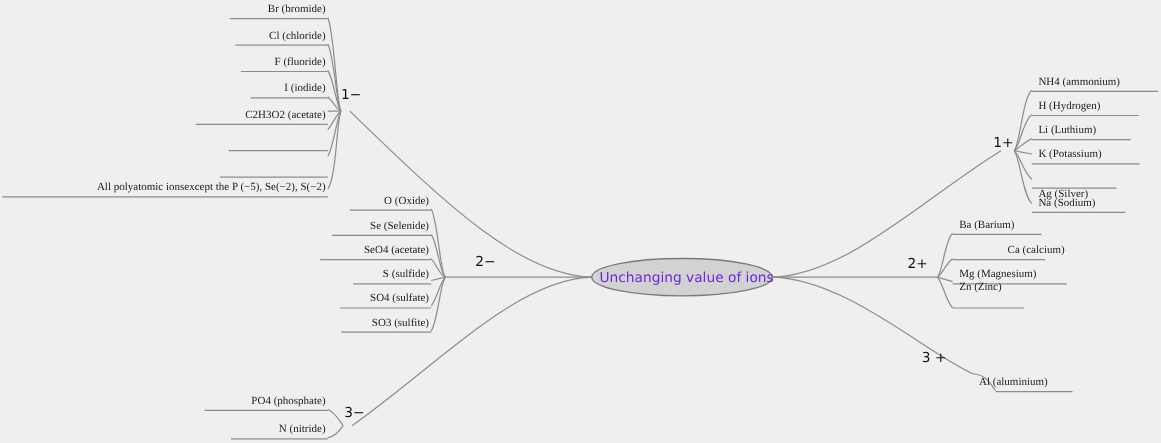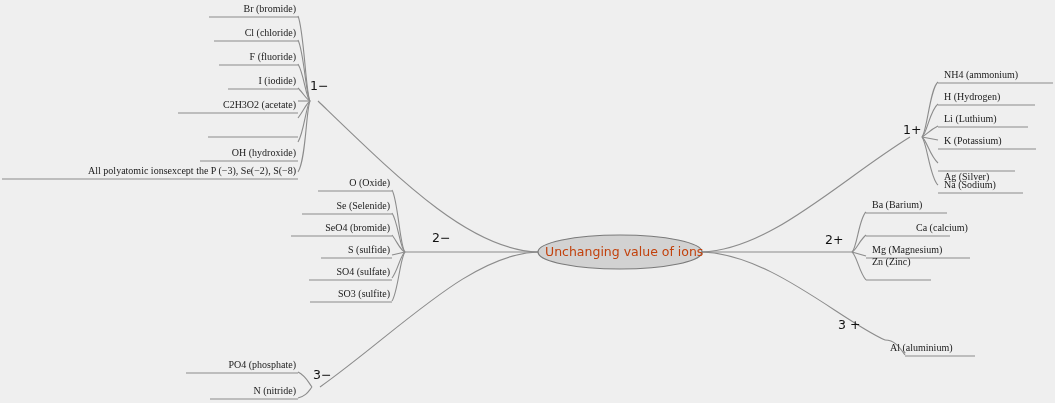--- a/index.html
+++ b/index.html
@@ -46,21 +46,21 @@
   .leaf-label {
     font-size: 10px;
     font-family: Liberation Serif, serif;
   }
   .branch-label {
     font-size: 12.5px;
     color: #111;
   }
   .central-label {
     font-size: 12.5px;
-    color: #c2410c;
+    color: #6d28d9;
   }
   .leaf-right { text-align: left; }
   .leaf-left  { text-align: right; }
 </style>
 </head>
 <body>
 
 <div id="map-root">
 
   <svg id="edges" viewBox="0 0 1055 403" xmlns="http://www.w3.org/2000/svg">
@@ -149,26 +149,25 @@
 
   <div class="node-label branch-label" style="left:903px; top:123px;">1+</div>
   <div class="node-label branch-label" style="left:825px; top:233px;">2+</div>
   <div class="node-label branch-label" style="left:838px; top:318px;">3 +</div>
 
   <div class="node-label leaf-label leaf-left" style="left:98px; top:2px; width:198px;">Br (bromide)</div>
   <div class="node-label leaf-label leaf-left" style="left:98px; top:26px; width:198px;">Cl (chloride)</div>
   <div class="node-label leaf-label leaf-left" style="left:98px; top:50px; width:198px;">F (fluoride)</div>
   <div class="node-label leaf-label leaf-left" style="left:98px; top:74px; width:198px;">I (iodide)</div>
   <div class="node-label leaf-label leaf-left" style="left:98px; top:98px; width:198px;">C2H3O2 (acetate)</div>
-  <div class="node-label leaf-label leaf-left" style="left:98px; top:146px; width:198px;">OH (hydroxide)</div>
-  <div class="node-label leaf-label leaf-left" style="left:2px; top:164px; width:294px;">All polyatomic ionsexcept the P (−3), Se(−2), S(−8)</div>
+  <div class="node-label leaf-label leaf-left" style="left:2px; top:164px; width:294px;">All polyatomic ionsexcept the P (−5), Se(−2), S(−2)</div>
 
   <div class="node-label leaf-label leaf-left" style="left:192px; top:199px; width:198px;">Se (Selenide)</div>
   <div class="node-label leaf-label leaf-left" style="left:192px; top:176px; width:198px;">O (Oxide)</div>
-  <div class="node-label leaf-label leaf-left" style="left:192px; top:221px; width:198px;">SeO4 (bromide)</div>
+  <div class="node-label leaf-label leaf-left" style="left:192px; top:221px; width:198px;">SeO4 (acetate)</div>
   <div class="node-label leaf-label leaf-left" style="left:192px; top:243px; width:198px;">S (sulfide)</div>
   <div class="node-label leaf-label leaf-left" style="left:192px; top:265px; width:198px;">SO4 (sulfate)</div>
   <div class="node-label leaf-label leaf-left" style="left:192px; top:287px; width:198px;">SO3 (sulfite)</div>
 
   <div class="node-label leaf-label leaf-left" style="left:100px; top:358px; width:196px;">PO4 (phosphate)</div>
   <div class="node-label leaf-label leaf-left" style="left:100px; top:384px; width:196px;">N (nitride)</div>
 
   <div class="node-label leaf-label leaf-right" style="left:944px; top:68px;">NH4 (ammonium)</div>
   <div class="node-label leaf-label leaf-right" style="left:944px; top:90px;">H (Hydrogen)</div>
   <div class="node-label leaf-label leaf-right" style="left:944px; top:112px;">Li (Luthium)</div>

